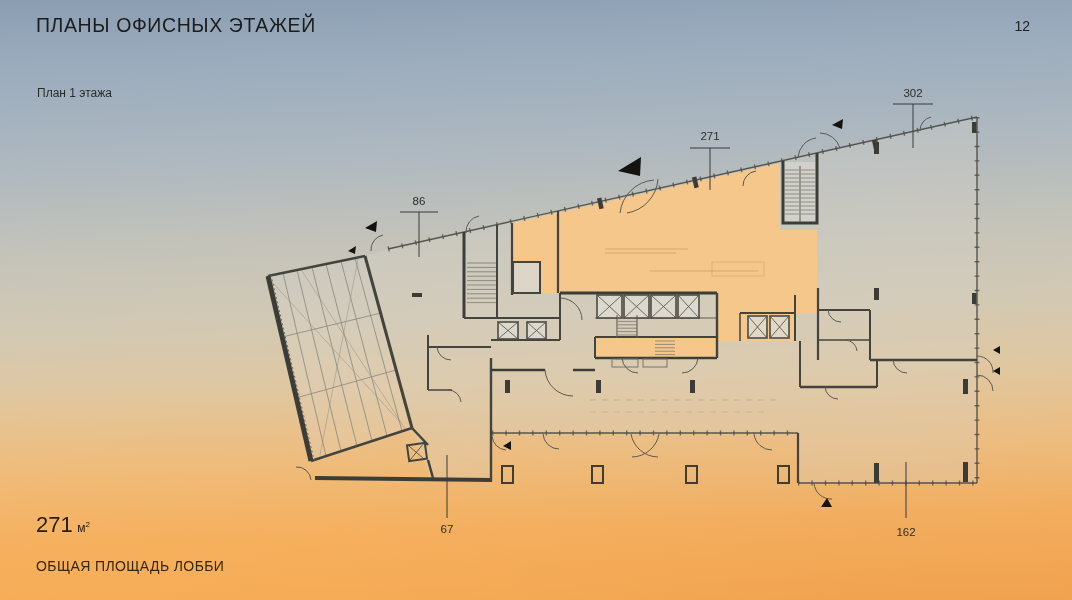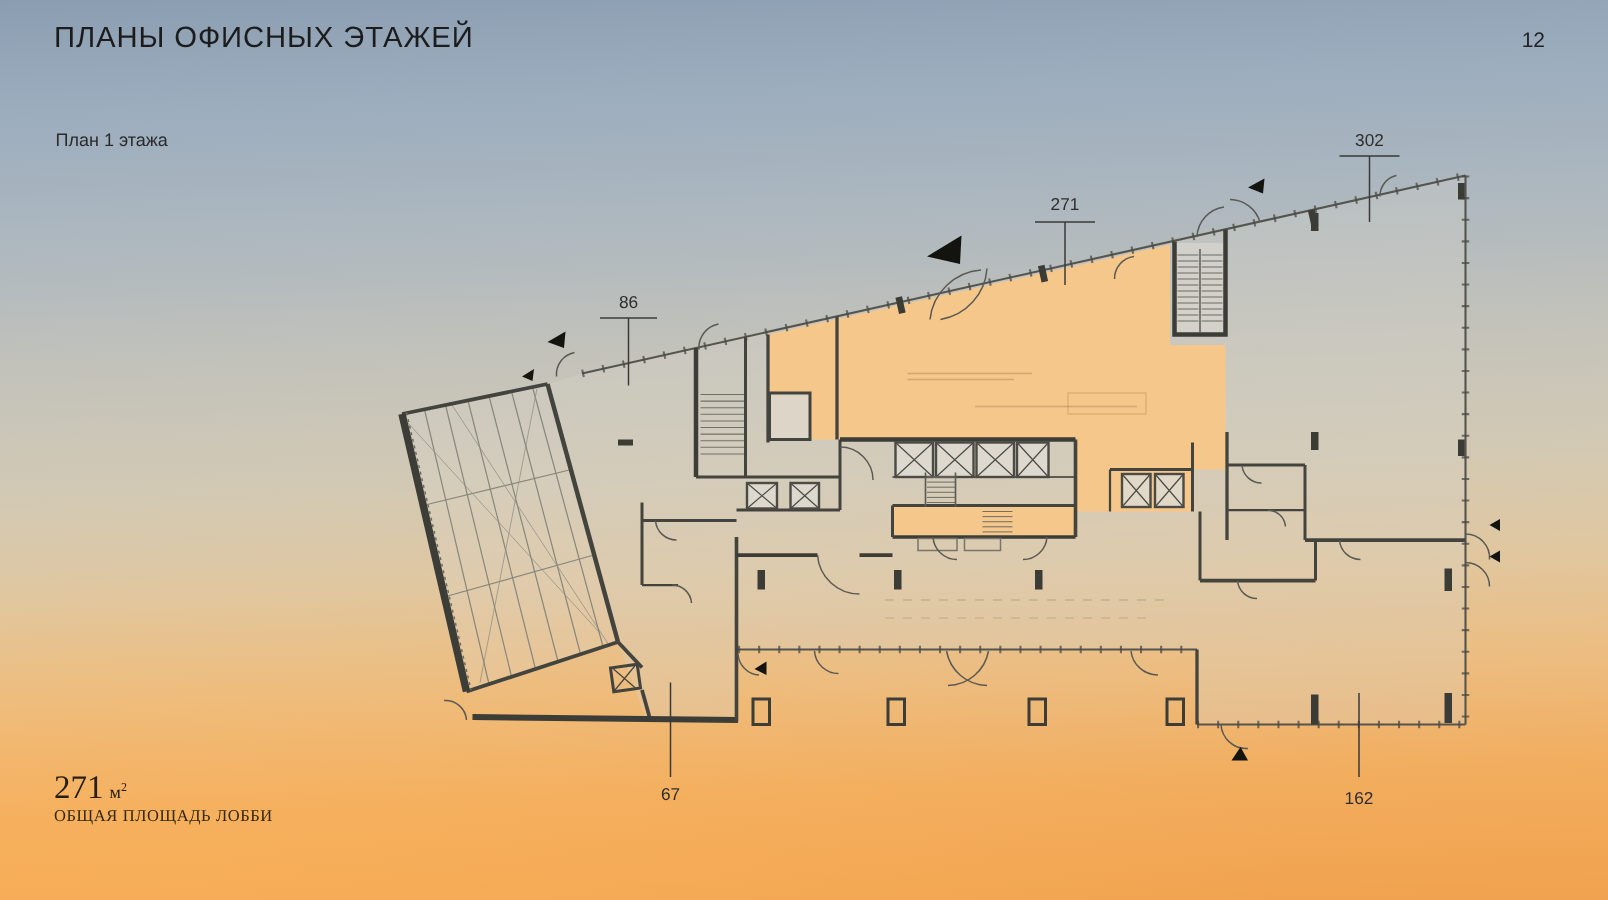--- a/index.html
+++ b/index.html
@@ -29,26 +29,26 @@
   }
   .page-number{
     position:absolute;right:42px;top:18px;
     font-size:14px;color:#222;
   }
   .subtitle{
     position:absolute;left:37px;top:86px;
     font-size:12px;color:#2b2b2b;
   }
   .footer{
-    position:absolute;left:36px;top:512px;color:#231a08;z-index:3;font-family:Liberation Serif, serif;
+    position:absolute;left:36px;top:512px;color:#231a08;z-index:3;
   }
   .footer .value{font-size:22px;color:#2a2009;}
   .footer .unit{font-size:12px;}
   .footer .unit sup{font-size:8px;}
-  .footer .caption{font-size:11px;letter-spacing:.4px;margin-top:0;color:#33270c;}
+  .footer .caption{font-size:14px;letter-spacing:.4px;margin-top:20px;color:#33270c;}
   svg.plan{position:absolute;inset:0;z-index:2;}
   text.dim{font-family:"Liberation Sans",sans-serif;font-size:11.5px;fill:#2e2e2e;text-anchor:middle;}
 </style>
 </head>
 <body>
 
 <div class="slide">
 
   <div class="title">ПЛАНЫ ОФИСНЫХ ЭТАЖЕЙ</div>
   <div class="page-number">12</div>

